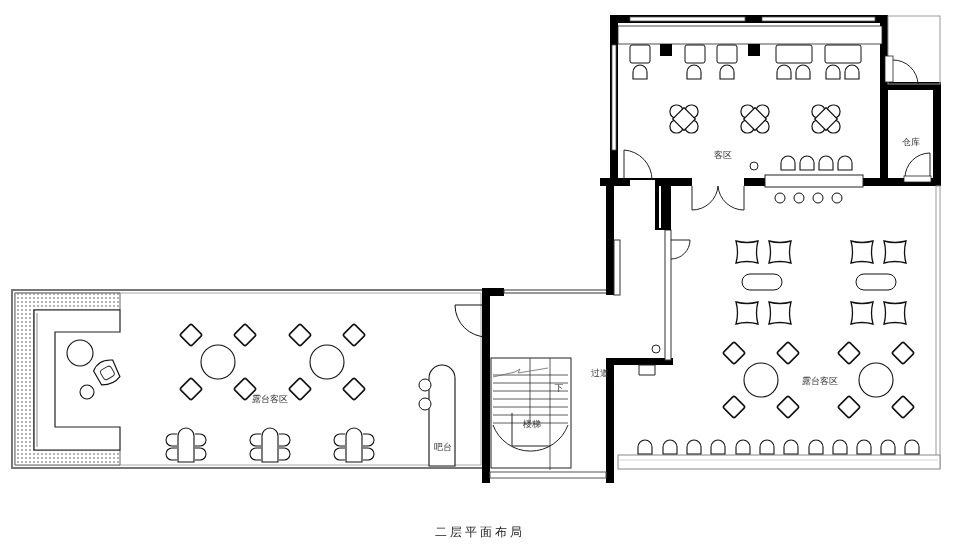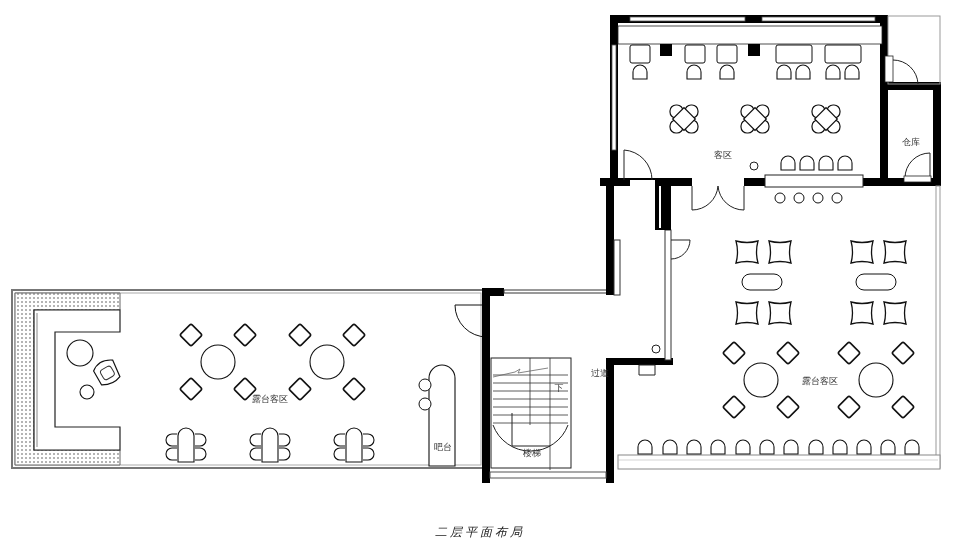--- a/index.html
+++ b/index.html
@@ -1,19 +1,19 @@
 <!DOCTYPE html>
 <html><head>
 <meta charset="utf-8">
 <style>
   html,body{margin:0;padding:0;background:#ffffff;}
   body{width:960px;height:546px;position:relative;overflow:hidden;font-family:"DejaVu Sans",sans-serif;}
   svg{position:absolute;left:0;top:0;}
   .lbl{position:absolute;font-size:9px;color:#333;white-space:nowrap;transform:translate(-50%,-50%);margin-top:36px;}
-  .caption{position:absolute;left:480px;top:532px;transform:translate(-50%,-50%);font-size:12px;letter-spacing:3px;color:#222;font-style:italic;}
+  .caption{position:absolute;left:480px;top:532px;transform:translate(-50%,-50%);font-size:12px;letter-spacing:3px;color:#222;}
 </style>
 </head>
 <body>
 
 <svg width="960" height="546" viewBox="0 0 960 546" xmlns="http://www.w3.org/2000/svg">
   <defs>
     <pattern id="dots" width="4" height="4" patternUnits="userSpaceOnUse">
       <rect width="4" height="4" fill="#fff"></rect>
       <circle cx="2" cy="2" r="0.8" fill="#555"></circle>
     </pattern>
@@ -202,16 +202,16 @@
     </g>
   </g>
 </svg>
 
 <div class="lbl" style="left:723px;top:119px;">客区</div>
 <div class="lbl" style="left:911px;top:106px;">仓库</div>
 <div class="lbl" style="left:600px;top:337px;">过道</div>
 <div class="lbl" style="left:820px;top:345px;">露台客区</div>
 <div class="lbl" style="left:270px;top:363px;">露台客区</div>
 <div class="lbl" style="left:443px;top:411px;">吧台</div>
-<div class="lbl" style="left:532px;top:417px;">楼梯</div>
+<div class="lbl" style="left:532px;top:388px;">楼梯</div>
 <div class="lbl" style="left:559px;top:352px;">下</div>
 
 <div class="caption">二层平面布局</div>
 
 </body></html>

